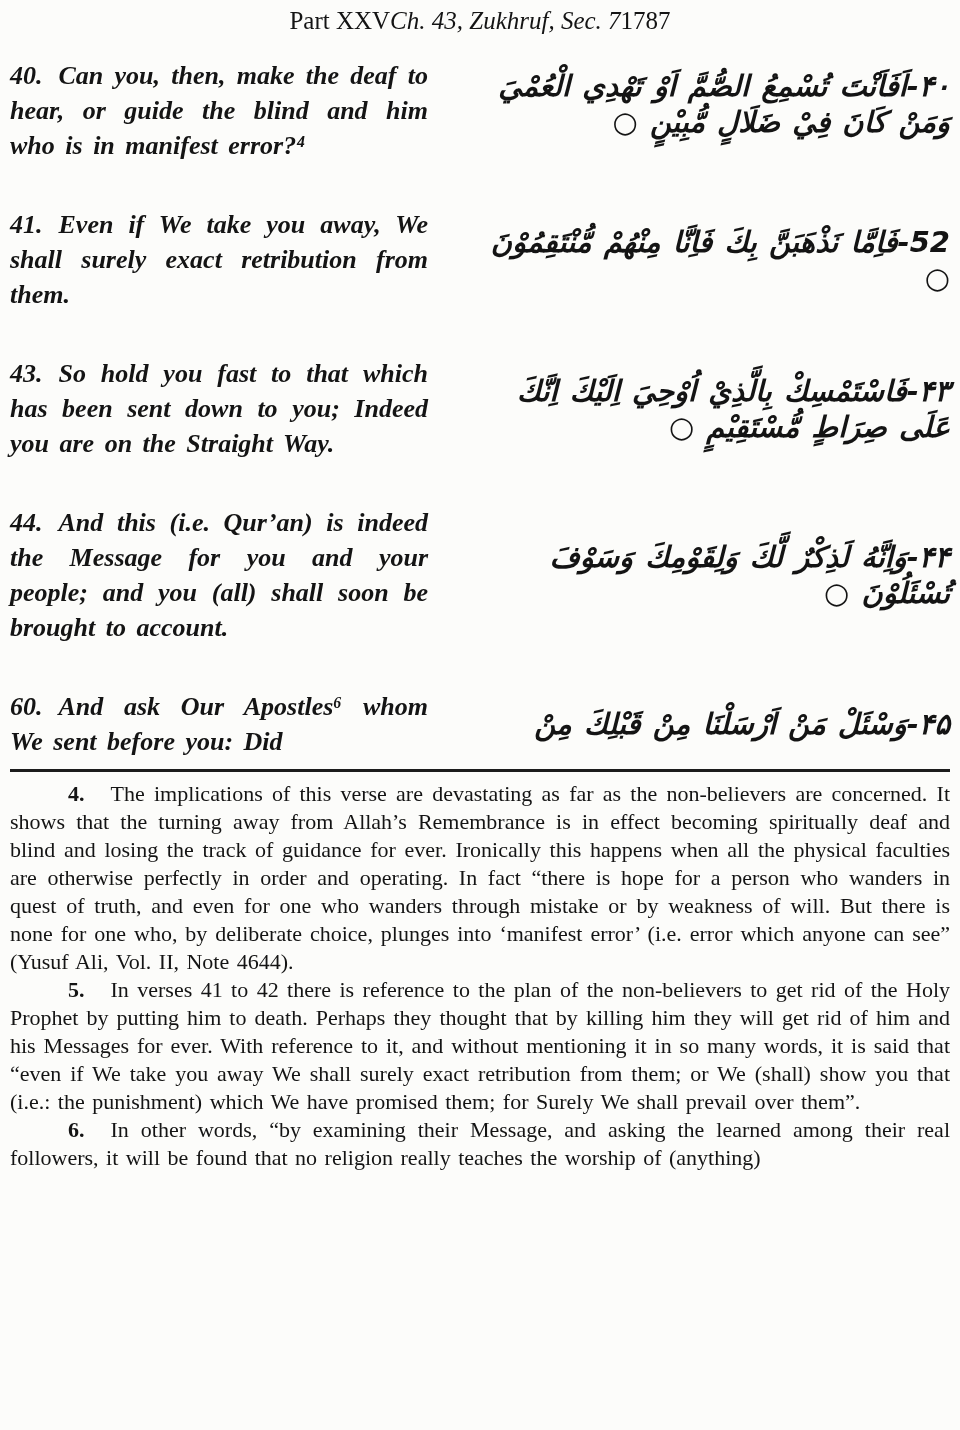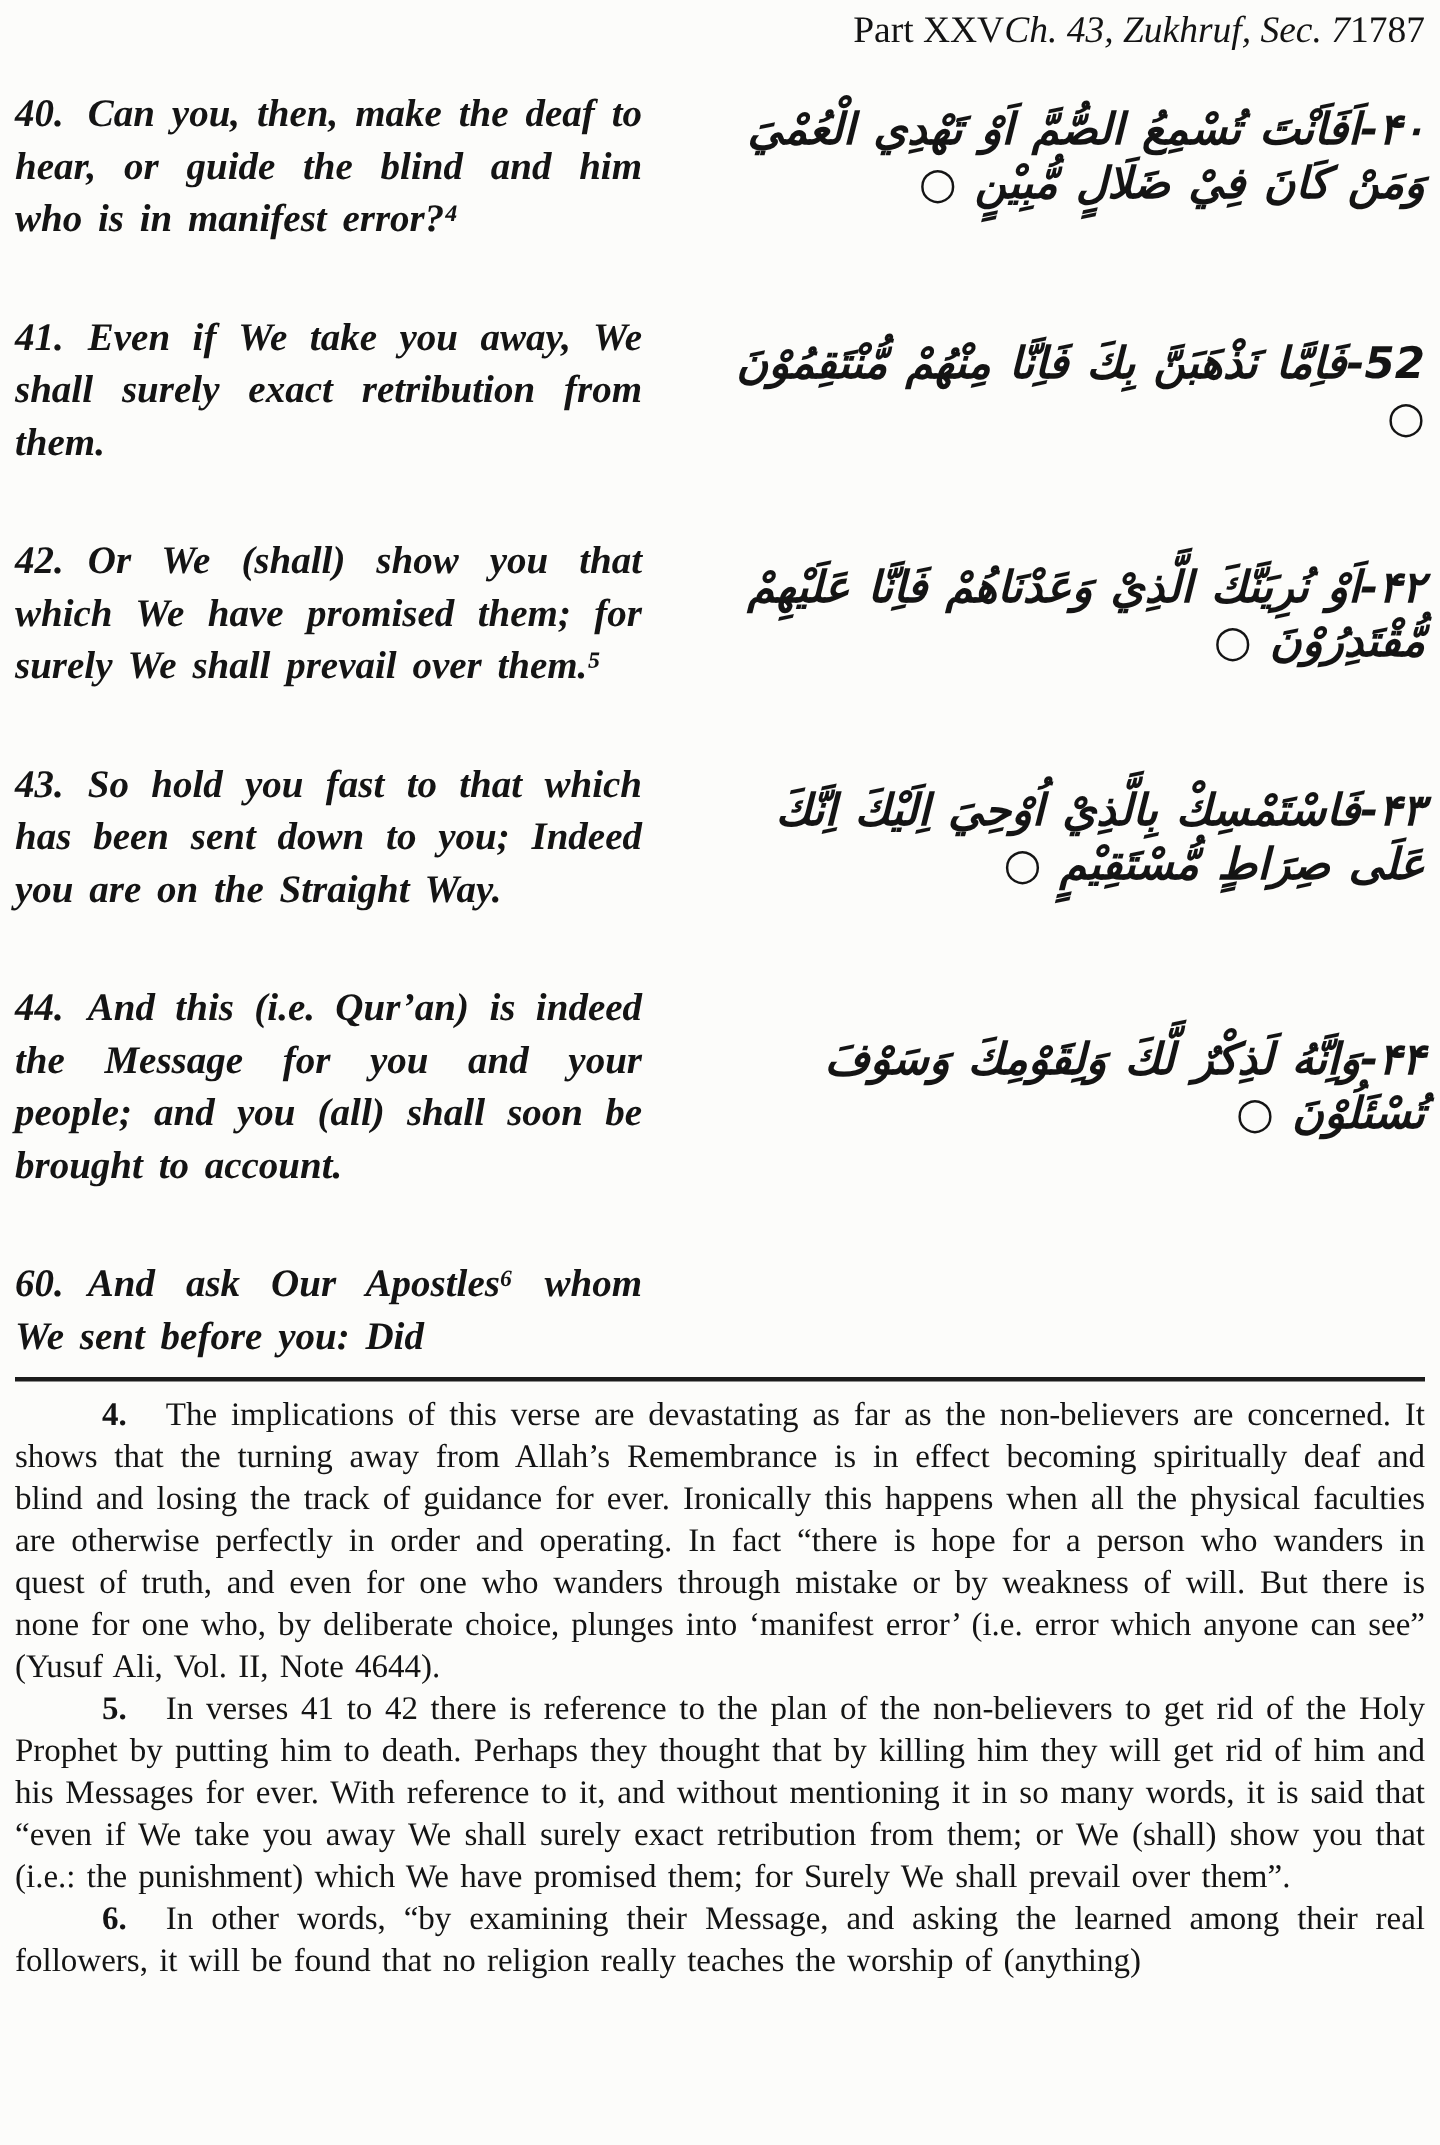--- a/index.html
+++ b/index.html
@@ -11,21 +11,21 @@
     overflow: hidden;
   }
   .page {
     width: 940px;
     padding: 6px 10px 0 10px;
     color: #141414;
   }
   
   .page-header {
     display: flex;
-    justify-content: flex-end;
+    justify-content: center;
     align-items: baseline;
     font-family: "Liberation Serif", serif;
     font-size: 25px;
     line-height: 30px;
   }
   .page-header .center { font-style: italic; }
   
   .verses {
     padding-top: 22px;
     font-style: italic;
@@ -101,37 +101,34 @@
     <section class="verse-row">
       <p class="english"><span class="vnum">40.</span><span>Can you, then, make the deaf to hear, or guide the blind and him who is in manifest error?⁴</span></p>
       <p class="arabic" dir="rtl">۴۰-اَفَاَنْتَ تُسْمِعُ الصُّمَّ اَوْ تَهْدِي الْعُمْيَ وَمَنْ كَانَ فِيْ ضَلَالٍ مُّبِيْنٍ ○</p>
     </section>
 
     <section class="verse-row">
       <p class="english"><span class="vnum">41.</span><span>Even if We take you away, We shall surely exact retribution from them.</span></p>
       <p class="arabic" dir="rtl">52-فَاِمَّا نَذْهَبَنَّ بِكَ فَاِنَّا مِنْهُمْ مُّنْتَقِمُوْنَ ○</p>
     </section>
 
-    <section class="verse-row">
-      <p class="english"><span class="vnum">42.</span><span>Or We (shall) show you that which We have promised them; for surely We shall prevail over them.⁵</span></p>
-      <p class="arabic" dir="rtl">۴۲-اَوْ نُرِيَنَّكَ الَّذِيْ وَعَدْنَاهُمْ فَاِنَّا عَلَيْهِمْ مُّقْتَدِرُوْنَ ○</p>
-    </section>
 
     <section class="verse-row">
       <p class="english"><span class="vnum">43.</span><span>So hold you fast to that which has been sent down to you; Indeed you are on the Straight Way.</span></p>
       <p class="arabic" dir="rtl">۴۳-فَاسْتَمْسِكْ بِالَّذِيْ اُوْحِيَ اِلَيْكَ اِنَّكَ عَلَى صِرَاطٍ مُّسْتَقِيْمٍ ○</p>
     </section>
 
     <section class="verse-row">
       <p class="english"><span class="vnum">44.</span><span>And this (i.e. Qur’an) is indeed the Message for you and your people; and you (all) shall soon be brought to account.</span></p>
       <p class="arabic" dir="rtl">۴۴-وَاِنَّهُ لَذِكْرٌ لَّكَ وَلِقَوْمِكَ وَسَوْفَ تُسْئَلُوْنَ ○</p>
     </section>
 
     <section class="verse-row">
       <p class="english"><span class="vnum">60.</span><span>And ask Our Apostles⁶ whom We sent before you: Did</span></p>
+      <p class="arabic" dir="rtl">۴۵-وَسْئَلْ مَنْ اَرْسَلْنَا مِنْ قَبْلِكَ مِنْ</p>
     </section>
 
   </main>
 
   <div class="rule"></div>
 
   <footer class="footnotes">
     <p class="footnote"><span class="fnum">4.</span><span>The implications of this verse are devastating as far as the non-believers are concerned. It shows that the turning away from Allah’s Remembrance is in effect becoming spiritually deaf and blind and losing the track of guidance for ever. Ironically this happens when all the physical faculties are otherwise perfectly in order and operating. In fact “there is hope for a person who wanders in quest of truth, and even for one who wanders through mistake or by weakness of will. But there is none for one who, by deliberate choice, plunges into ‘manifest error’ (i.e. error which anyone can see” (Yusuf Ali, Vol. II, Note 4644).</span></p>
     <p class="footnote"><span class="fnum">5.</span><span>In verses 41 to 42 there is reference to the plan of the non-believers to get rid of the Holy Prophet by putting him to death. Perhaps they thought that by killing him they will get rid of him and his Messages for ever. With reference to it, and without mentioning it in so many words, it is said that “even if We take you away We shall surely exact retribution from them; or We (shall) show you that (i.e.: the punishment) which We have promised them; for Surely We shall prevail over them”.</span></p>
     <p class="footnote"><span class="fnum">6.</span><span>In other words, “by examining their Message, and asking the learned among their real followers, it will be found that no religion really teaches the worship of (anything)</span></p>

